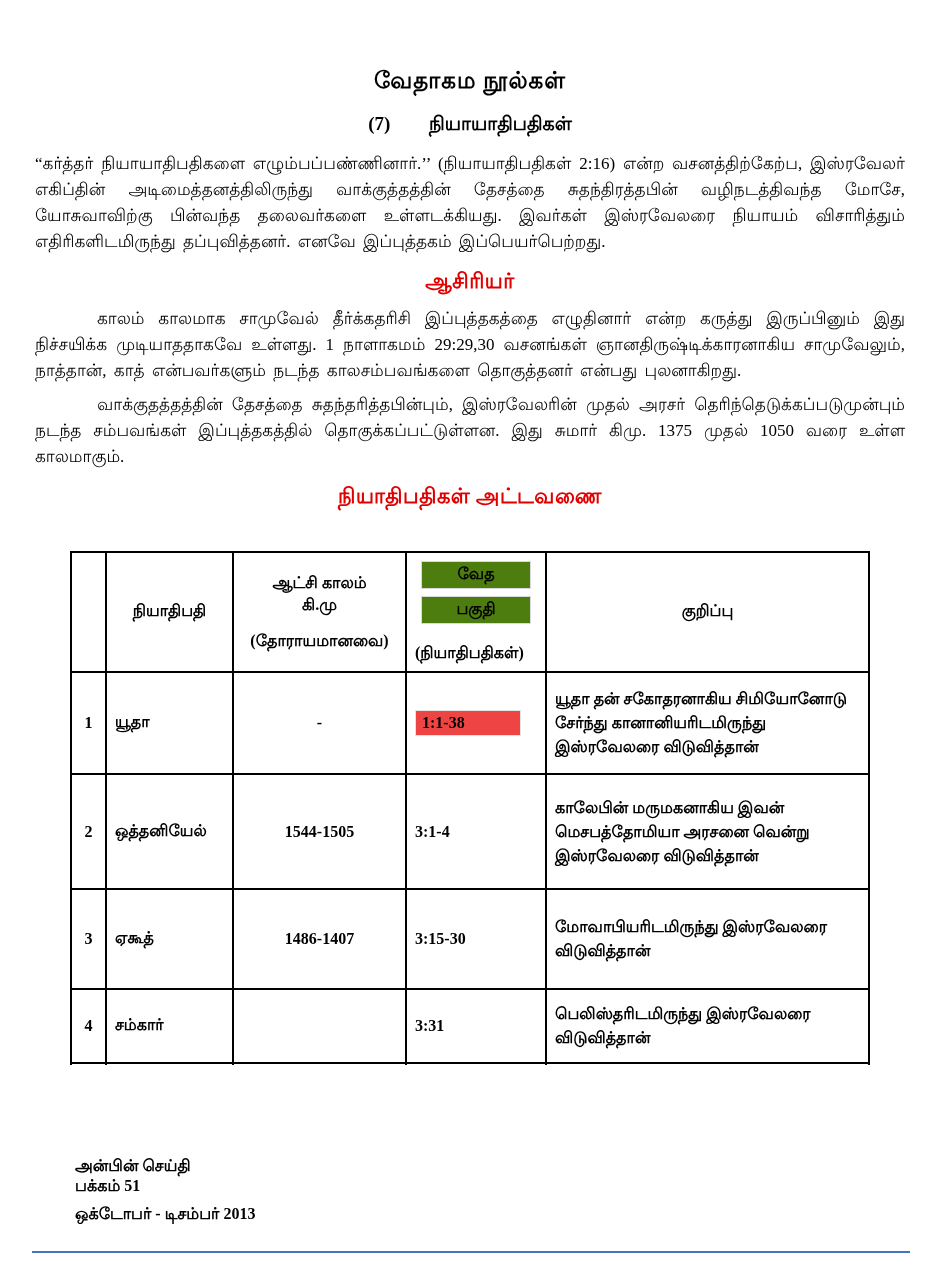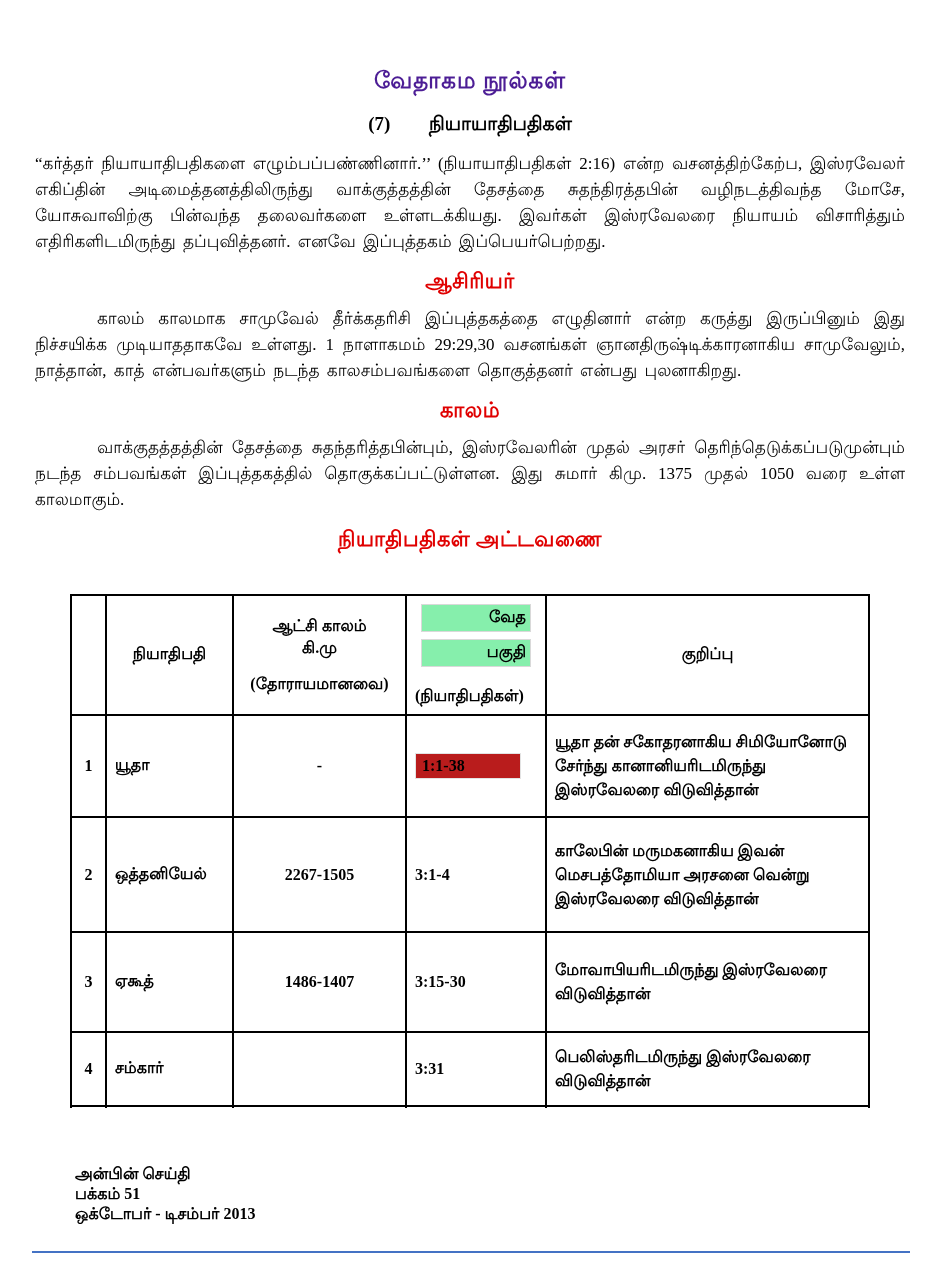--- a/index.html
+++ b/index.html
@@ -9,21 +9,21 @@
     margin:0 auto;
     background:#ffffff;
     font-family:"Liberation Serif","DejaVu Serif",serif;
     color:#000;
     overflow:hidden;
     box-sizing:border-box;
   }
   .content{padding:68px 35px 0 35px;}
   .doc-title{
     text-align:center;
-    color:#4c1d95;
+    color:#000000;
     font-size:23px;
     font-weight:bold;
     letter-spacing:1px;
     margin:0 0 16px 0;
   }
   .doc-subtitle{
     text-align:center;
     font-size:19px;
     font-weight:bold;
     margin:0 0 14px 0;
@@ -64,52 +64,52 @@
   tr.hdr td{height:120px;text-align:center;font-weight:600;}
   td.c-num{text-align:center;}
   td.c-judge{text-align:left;}
   td.c-period{text-align:center;}
   td.c-portion{text-align:left;}
   td.c-note{text-align:left;line-height:24px;}
   .hdr-period div{line-height:22px;}
   .hdr-period .gap{height:14px;}
   .gray-box{
     display:block;
-    background:#86efac;
+    background:#4d7c0f;
     border:1px solid #d9d9d9;
     font-weight:bold;
-    text-align:right;
+    text-align:center;
     padding:3px 4px;
     margin:0 6px 7px 6px;
   }
   .portion-sub{display:block;text-align:left;margin-top:20px;}
   .portion-badge{
     display:inline-block;
-    background:#b91c1c;
+    background:#ef4444;
     border:1px solid #e3e3e3;
     font-weight:bold;
     min-width:92px;
     padding:3px 6px;
     text-align:left;
   }
   tr.sliver td{height:2px;padding:0;border-bottom:none;}
   .footer{
     position:absolute;
     left:0;right:0;
     bottom:48px;
     display:flex;
     align-items:baseline;
     padding:0 55px 0 75px;
     font-size:16px;
     font-weight:600;
     flex-direction:column;
   }
   .footer .f-left{flex:1;text-align:left;}
   .footer .f-center{flex:1;text-align:center;}
-  .footer .f-right{flex:1;text-align:left;}
+  .footer .f-right{flex:1;text-align:left;margin-top:8px;}
   .bottom-rule{
     position:absolute;
     left:32px;right:30px;
     bottom:20px;
     height:2px;
     background:#4472c4;
   }
 </style>
 </head>
 <body>
@@ -122,21 +122,20 @@
     <div class="doc-subtitle">
       <span class="num">(7)</span>
       <span>நியாயாதிபதிகள்</span>
     </div>
 
     <p class="para">“கர்த்தர் நியாயாதிபதிகளை எழும்பப்பண்ணினார்.’’ (நியாயாதிபதிகள் 2:16) என்ற வசனத்திற்கேற்ப, இஸ்ரவேலர் எகிப்தின் அடிமைத்தனத்திலிருந்து வாக்குத்தத்தின் தேசத்தை சுதந்திரத்தபின் வழிநடத்திவந்த மோசே, யோசுவாவிற்கு பின்வந்த தலைவர்களை உள்ளடக்கியது. இவர்கள் இஸ்ரவேலரை நியாயம் விசாரித்தும் எதிரிகளிடமிருந்து தப்புவித்தனர். எனவே இப்புத்தகம் இப்பெயர்பெற்றது.</p>
 
     <h2 class="red-heading">ஆசிரியர்</h2>
     <p class="para indent">காலம் காலமாக சாமுவேல் தீர்க்கதரிசி இப்புத்தகத்தை எழுதினார் என்ற கருத்து இருப்பினும் இது நிச்சயிக்க முடியாததாகவே உள்ளது. 1 நாளாகமம் 29:29,30 வசனங்கள் ஞானதிருஷ்டிக்காரனாகிய சாமுவேலும், நாத்தான், காத் என்பவர்களும் நடந்த காலசம்பவங்களை தொகுத்தனர் என்பது புலனாகிறது.</p>
 
-    <h2 class="red-heading">காலம்</h2>
     <p class="para indent">வாக்குதத்தத்தின் தேசத்தை சுதந்தரித்தபின்பும், இஸ்ரவேலரின் முதல் அரசர் தெரிந்தெடுக்கப்படுமுன்பும் நடந்த சம்பவங்கள் இப்புத்தகத்தில் தொகுக்கப்பட்டுள்ளன. இது சுமார் கிமு. 1375 முதல் 1050 வரை உள்ள காலமாகும்.</p>
 
     <h2 class="red-heading">நியாதிபதிகள் அட்டவணை</h2>
 
     <div class="table-wrap">
       <table class="judges">
         <colgroup>
           <col style="width:35px">
           <col style="width:127px">
           <col style="width:173px">
@@ -169,21 +168,21 @@
             <td class="c-period">-</td>
             <td class="c-portion">
               <span class="portion-badge">1:1-38</span>
             </td>
             <td class="c-note">யூதா தன் சகோதரனாகிய சிமியோனோடு சேர்ந்து கானானியரிடமிருந்து இஸ்ரவேலரை விடுவித்தான்</td>
           </tr>
 
           <tr style="height:115px">
             <td class="c-num">2</td>
             <td class="c-judge">ஒத்தனியேல்</td>
-            <td class="c-period">2267-1505</td>
+            <td class="c-period">1544-1505</td>
             <td class="c-portion">3:1-4</td>
             <td class="c-note">காலேபின் மருமகனாகிய இவன் மெசபத்தோமியா அரசனை வென்று இஸ்ரவேலரை விடுவித்தான்</td>
           </tr>
 
           <tr style="height:100px">
             <td class="c-num">3</td>
             <td class="c-judge">ஏகூத்</td>
             <td class="c-period">1486-1407</td>
             <td class="c-portion">3:15-30</td>
             <td class="c-note">மோவாபியரிடமிருந்து இஸ்ரவேலரை விடுவித்தான்</td>

